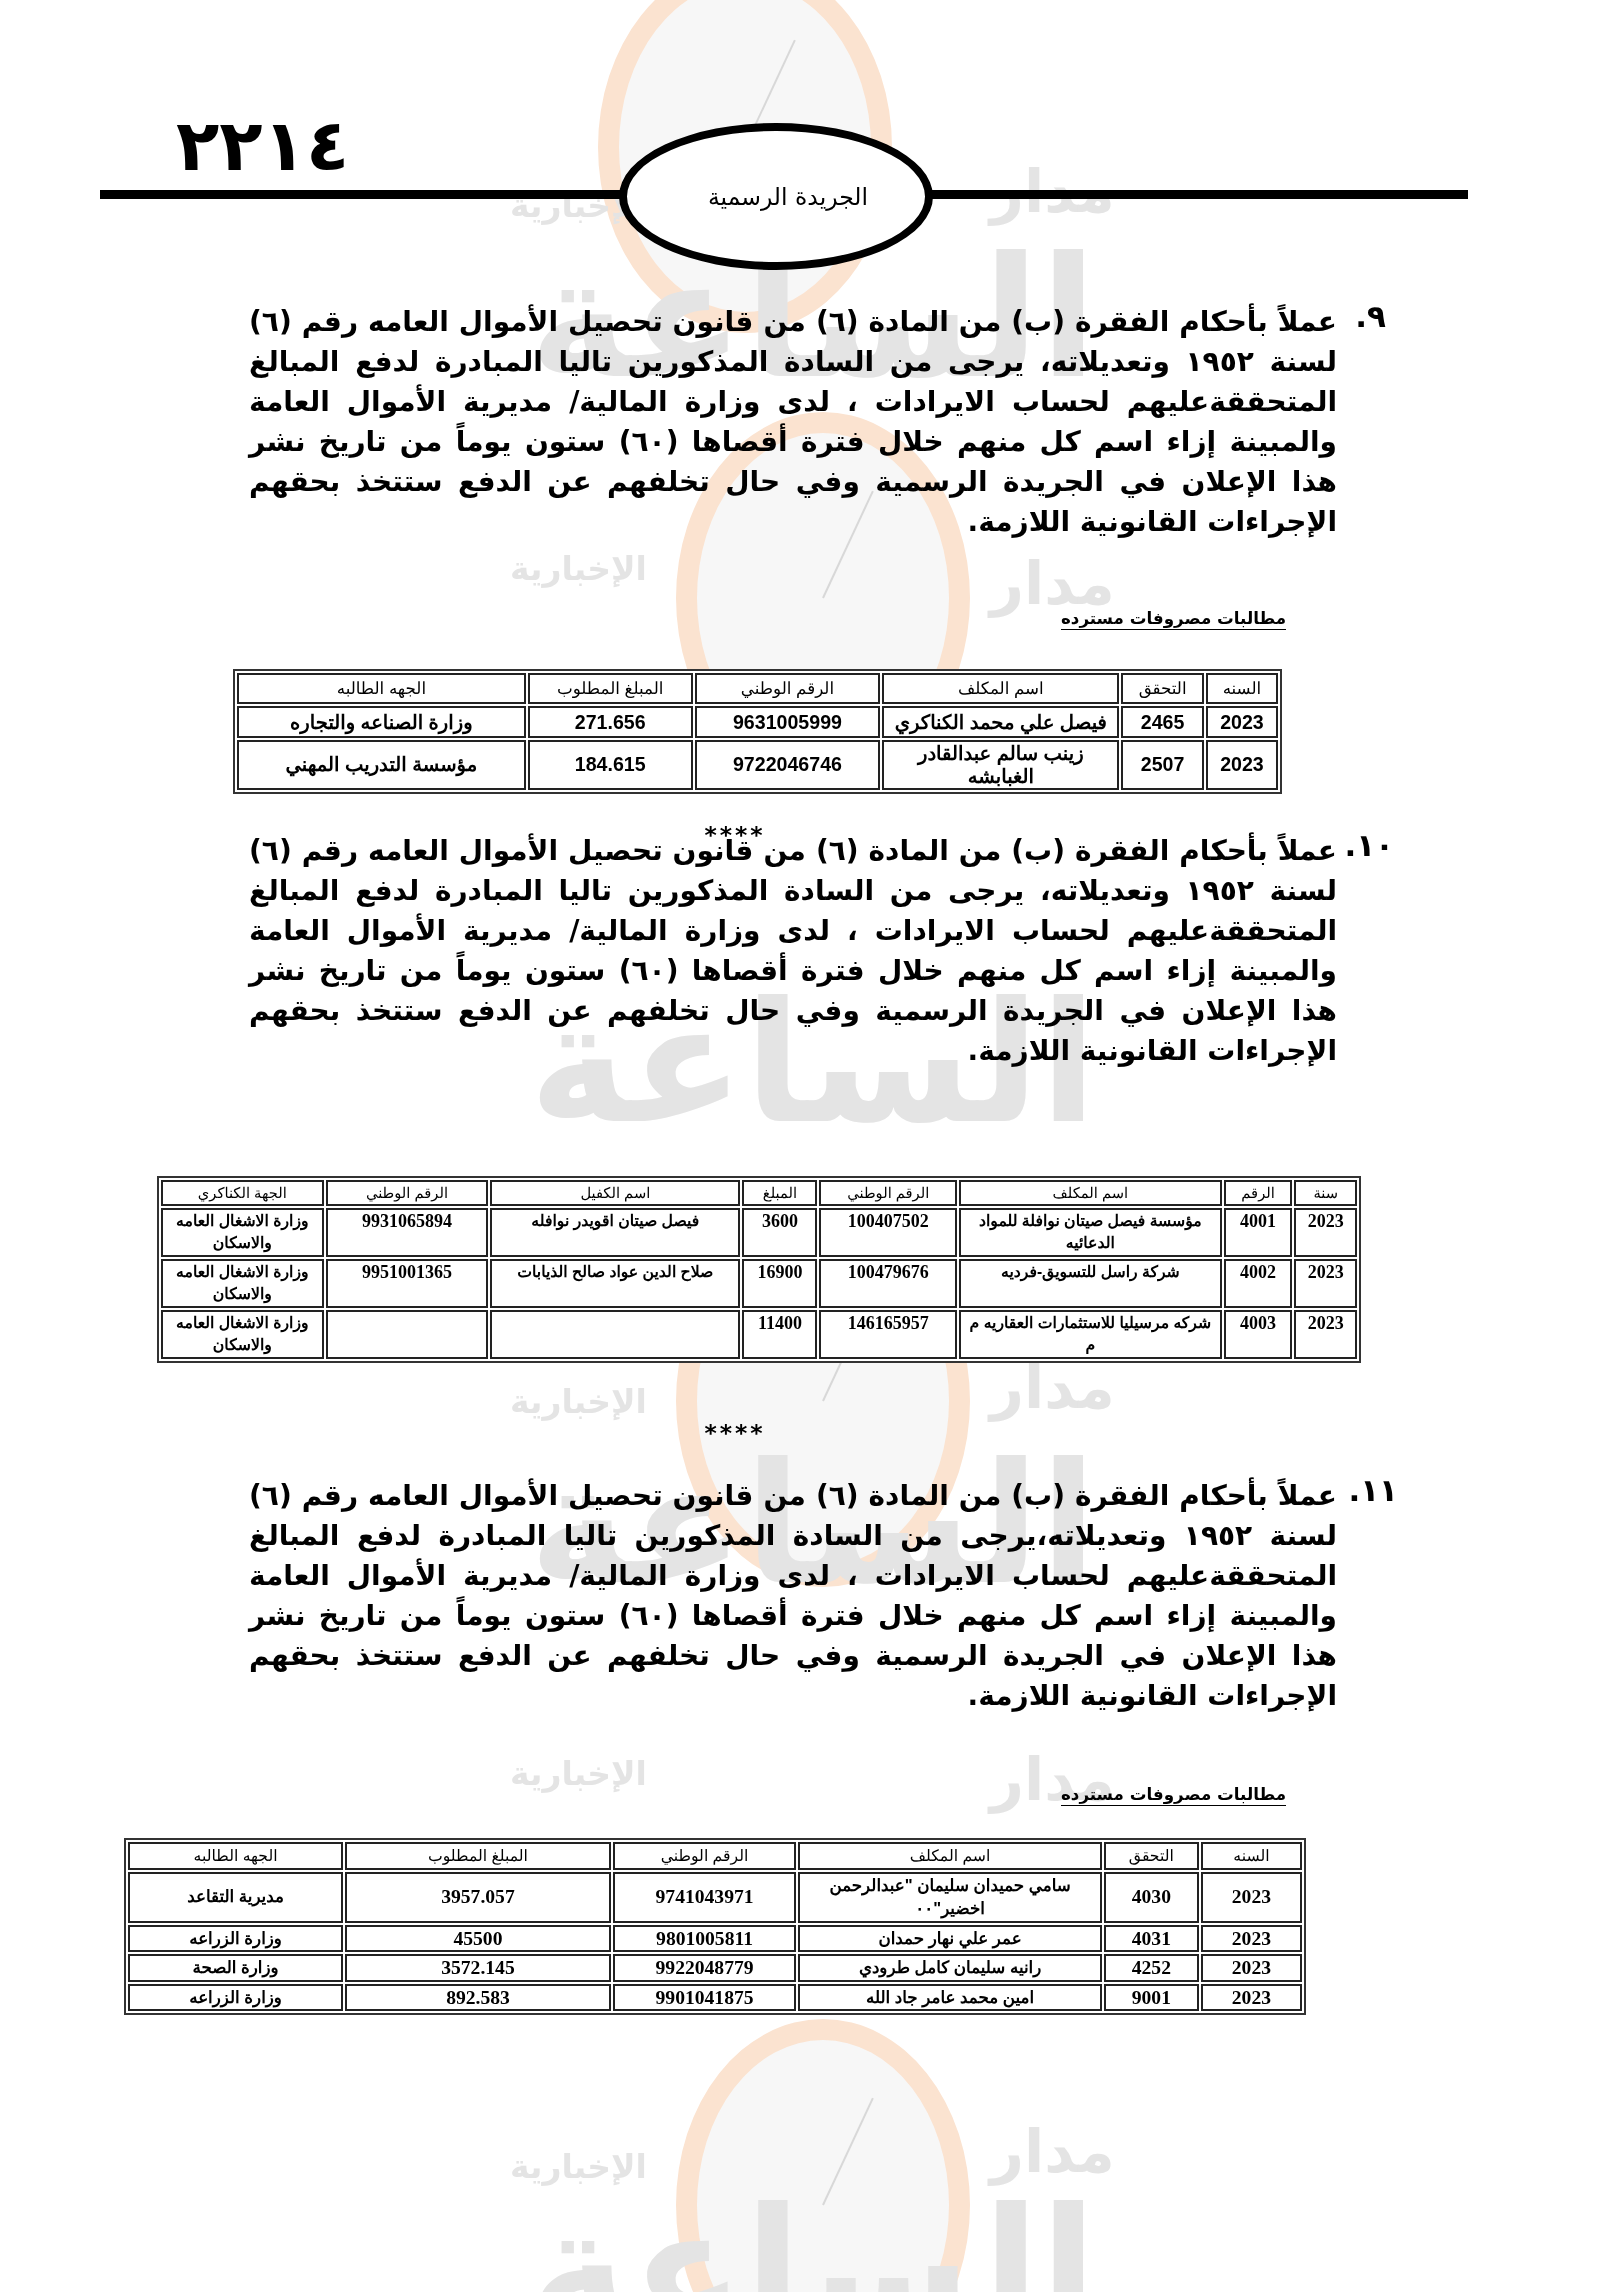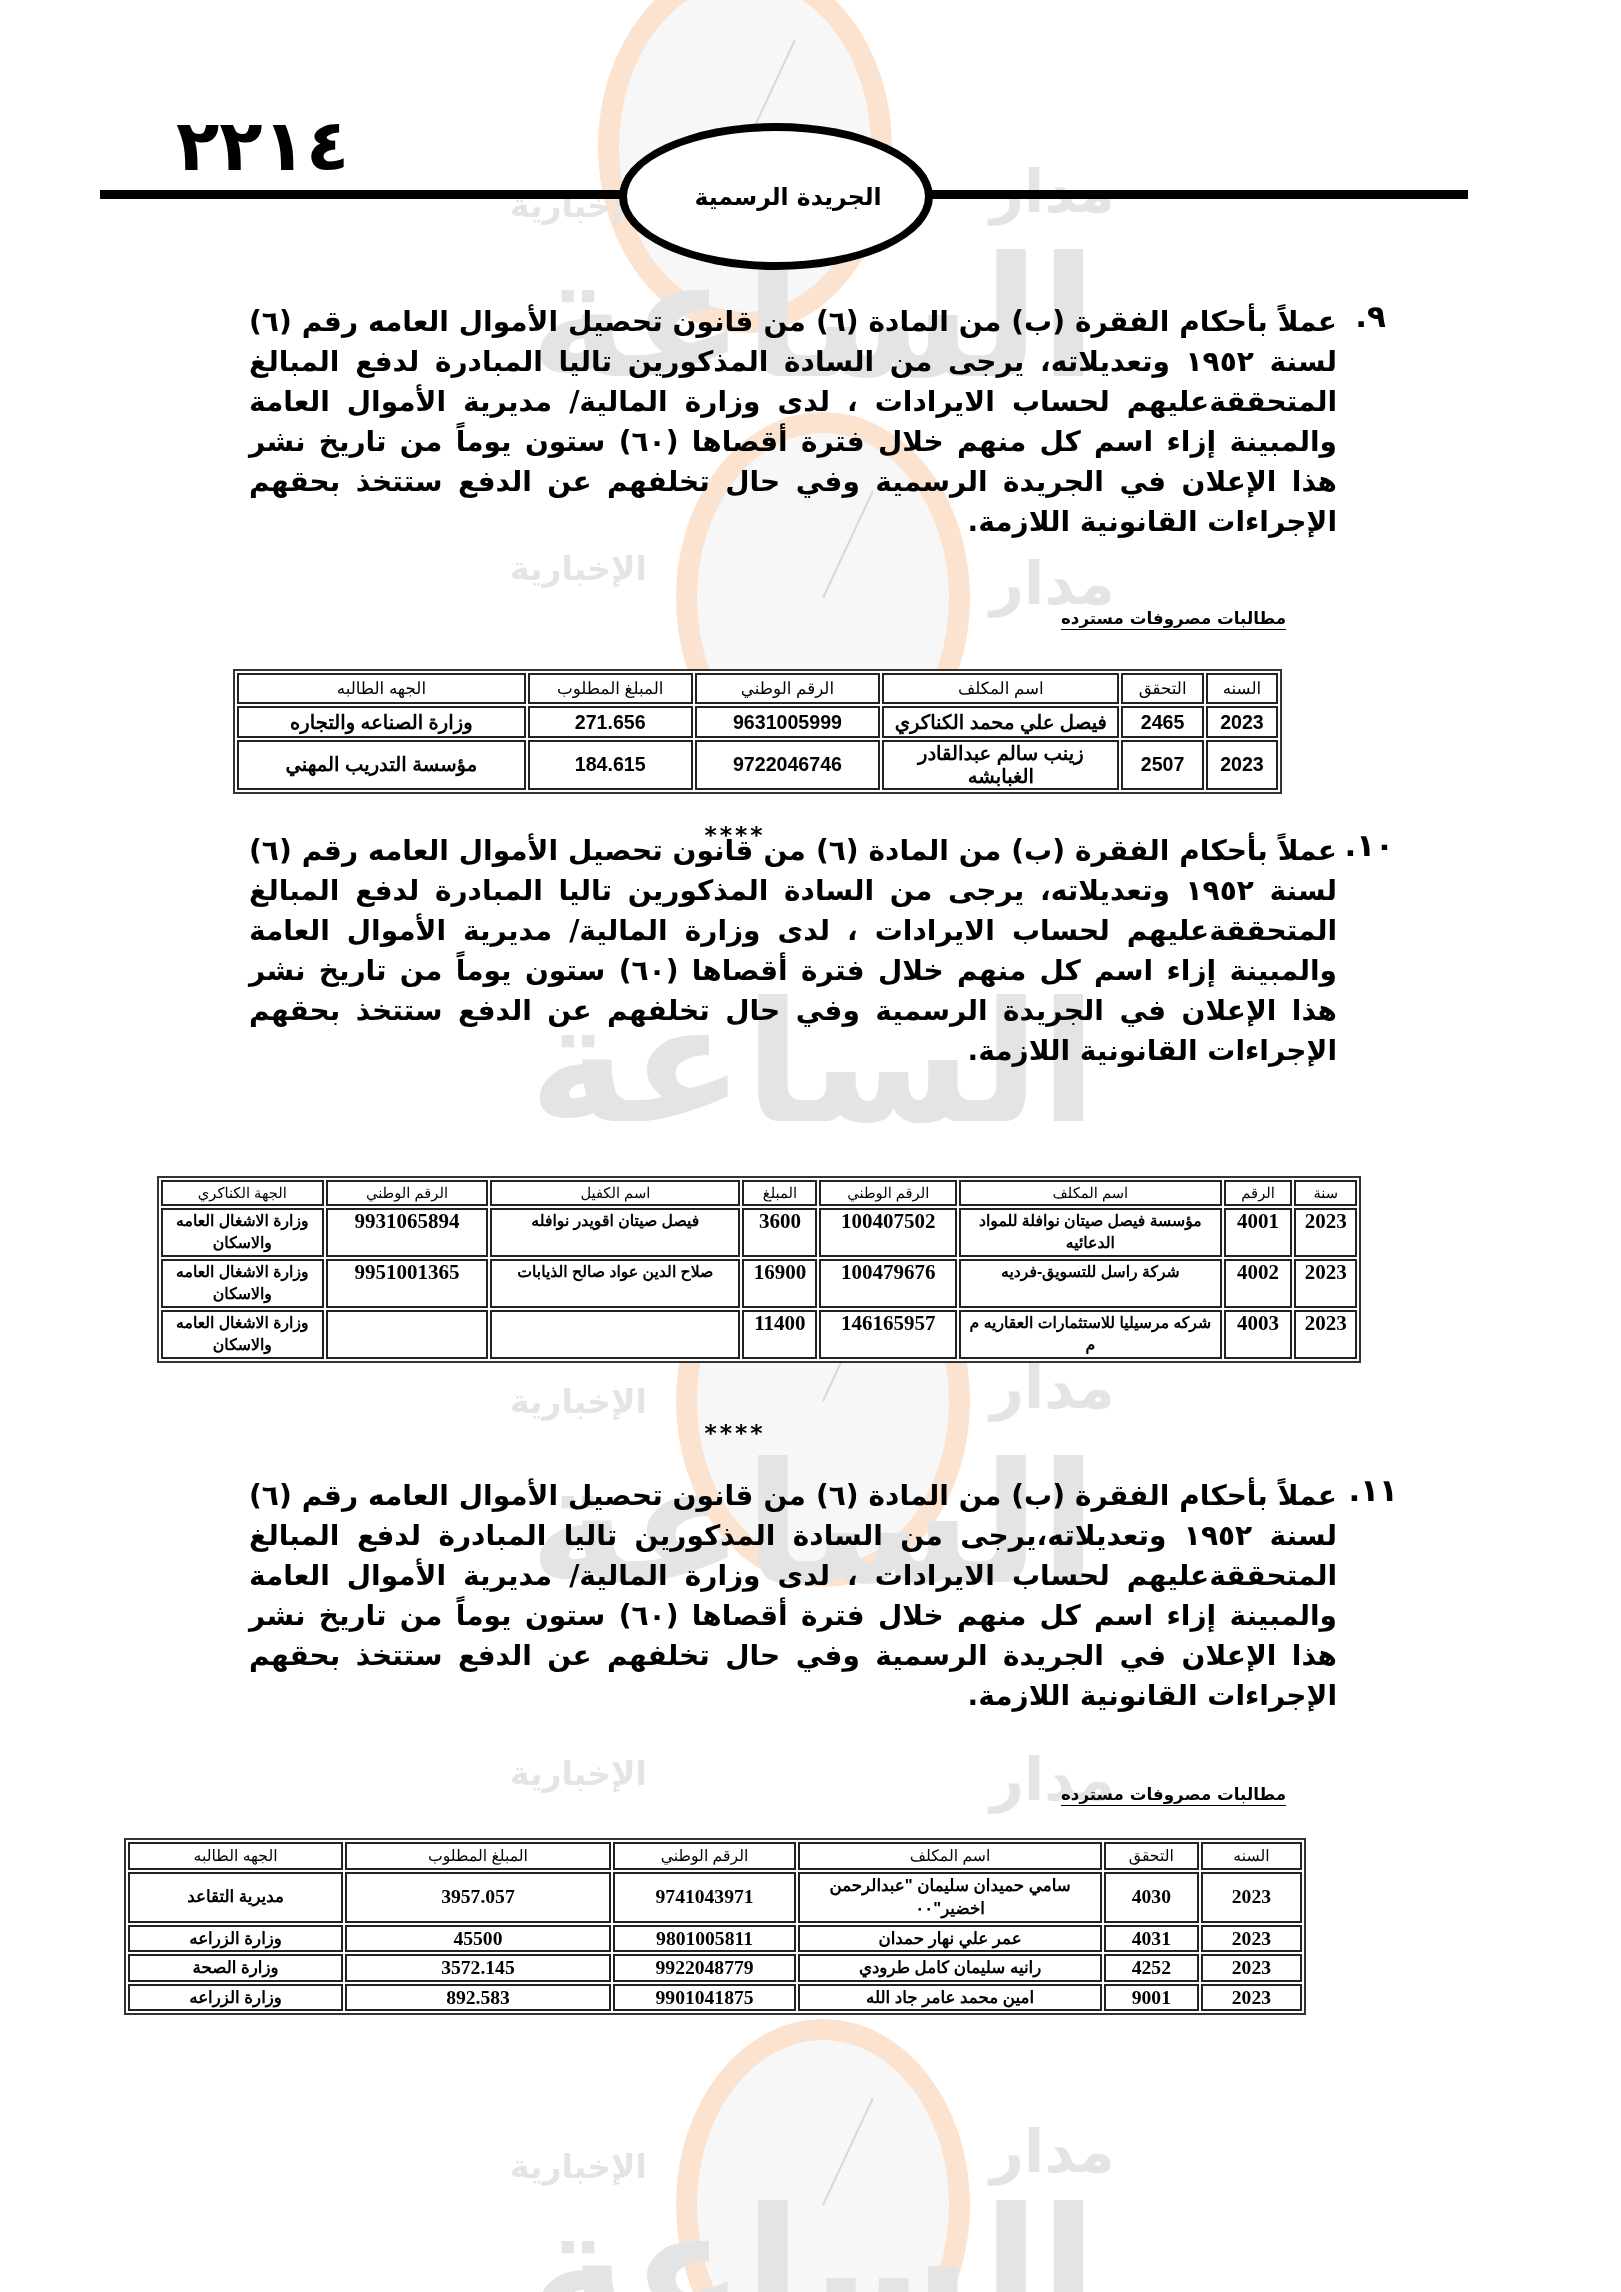--- a/index.html
+++ b/index.html
@@ -37,21 +37,21 @@
   }
   .header-rule {
     position: absolute; left: 100px; top: 190px; width: 1368px; height: 8.8px; background: #000;
   }
   .header-ellipse {
     position: absolute; left: 619px; top: 123px; width: 314px; height: 147px;
     border: 8.8px solid #000; border-radius: 50%; background: #fff; box-sizing: border-box;
     display: flex; align-items: center; justify-content: center;
   }
   .header-title {
-    font-family: "DejaVu Sans", sans-serif; font-weight: bold; font-size: 23.5px; direction: rtl; margin-left: 24px;
+    font-family: "DejaVu Sans", sans-serif; font-weight: normal; font-size: 23.5px; direction: rtl; margin-left: 24px;
   }
 
   
   .section-para {
     position: absolute; right: 284px; width: 1088px;
     direction: rtl; text-align: justify; text-align-last: right;
     font-family: "DejaVu Sans", sans-serif; font-weight: bold;
     font-size: 28px; line-height: 40px;
   }
   .section-num {
@@ -76,21 +76,21 @@
   table.gz td, table.gz th {
     border: 2px solid #222; text-align: center; padding: 0 3.9px; vertical-align: top;
     background: rgba(255,255,255,0.55);
   }
   table.t1 { left: 233px; top: 669px; width: 1049px; font-family: "Liberation Sans", sans-serif; }
   table.t1 th { font-weight: normal; font-size: 16.7px; height: 27.4px; vertical-align: middle; }
   table.t1 td { font-weight: bold; font-size: 19.6px; height: 27.4px; vertical-align: middle; }
 
   table.t2 { left: 157px; top: 1176px; width: 1204px; font-family: "Liberation Serif", serif; }
   table.t2 th { font-family: "Liberation Sans", sans-serif; font-weight: normal; font-size: 14.7px; height: 21.6px; vertical-align: middle; }
-  table.t2 td { font-weight: bold; font-size: 21px; height: 45px; line-height: 22.5px; }
+  table.t2 td { font-weight: bold; font-size: 18px; height: 45px; line-height: 22.5px; }
   table.t2 td.ar { font-family: "Liberation Sans", sans-serif; font-size: 15.7px; }
 
   table.t3 { left: 124px; top: 1838px; width: 1182px; font-family: "Liberation Serif", serif; }
   table.t3 th { font-family: "Liberation Sans", sans-serif; font-weight: normal; font-size: 15.7px; height: 23.5px; vertical-align: middle; }
   table.t3 td { font-weight: bold; font-size: 19.6px; height: 23.5px; line-height: 23.5px; vertical-align: middle; }
   table.t3 td.ar { font-family: "Liberation Sans", sans-serif; font-size: 16.7px; }
 </style>
 </head>
 <body>
 

